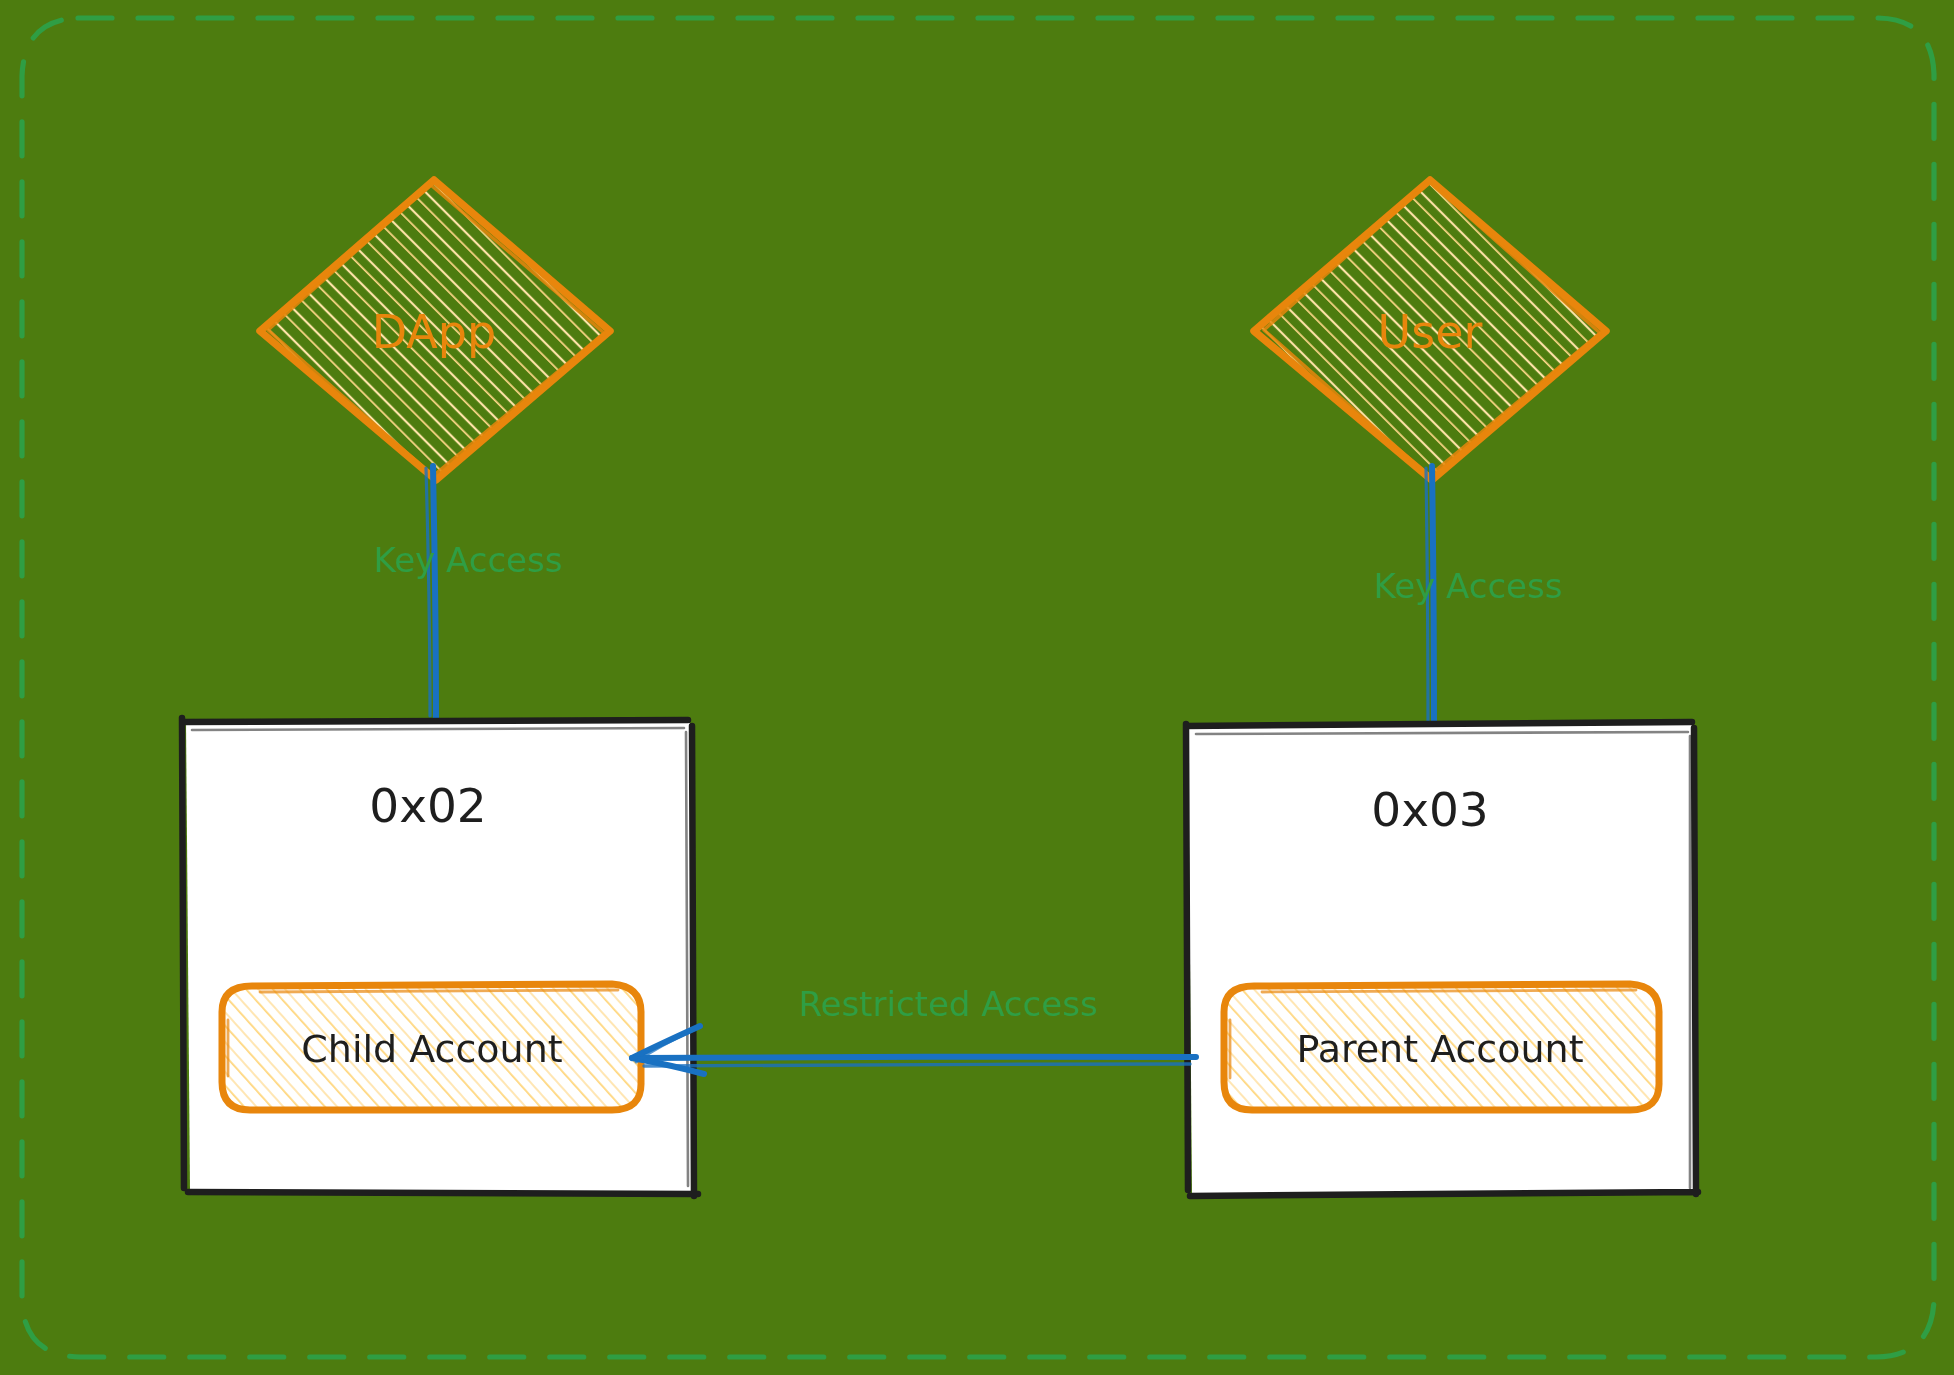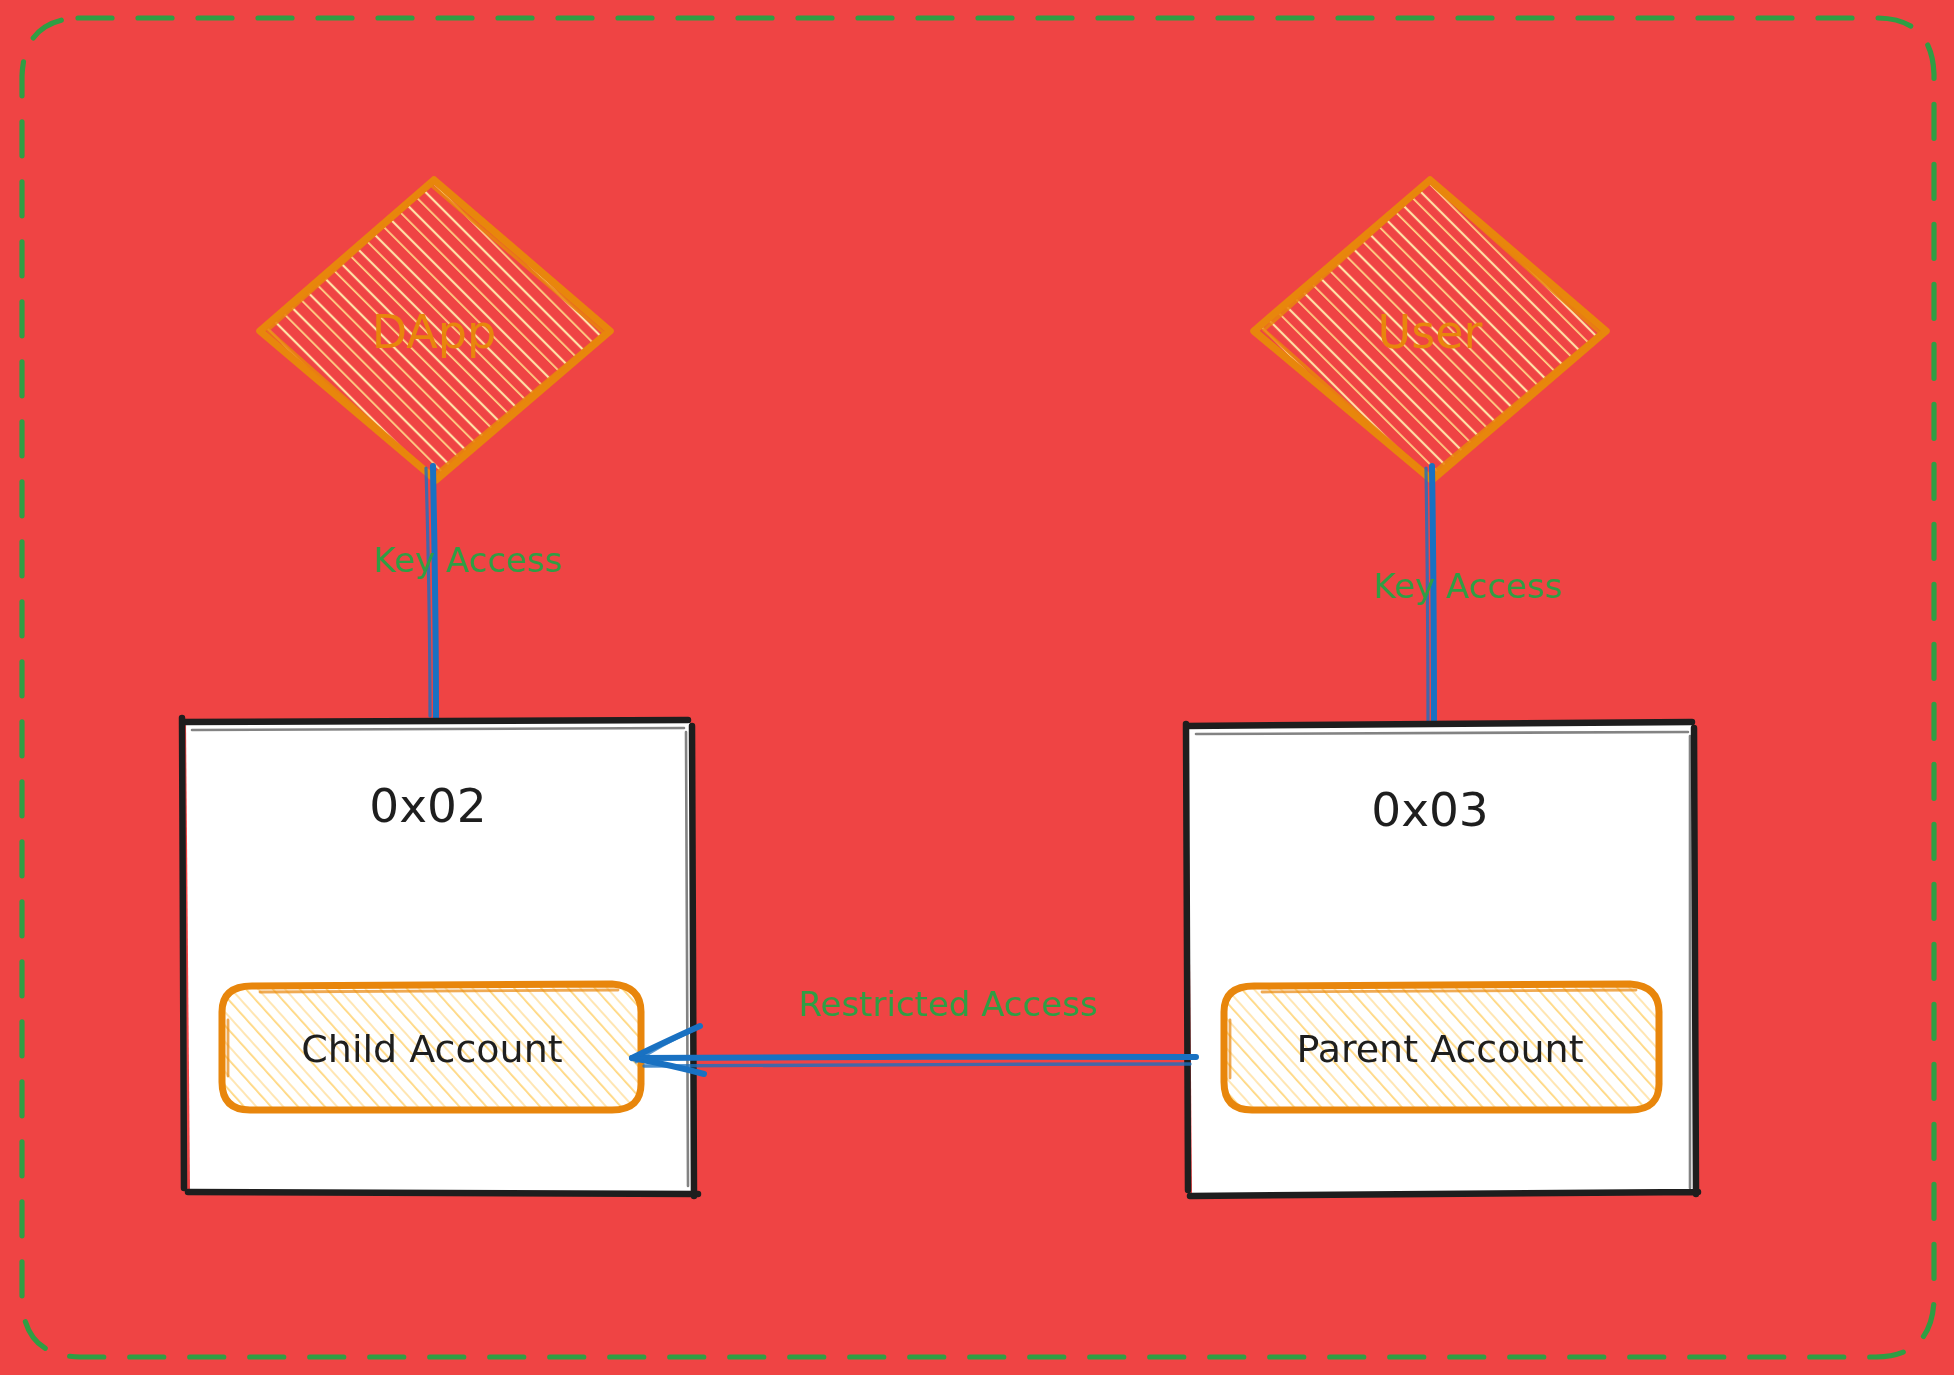--- a/index.html
+++ b/index.html
@@ -1,18 +1,18 @@
 <!DOCTYPE html>
 <html><head>
 <meta charset="utf-8">
 <style>
   html,body{margin:0;padding:0;background:#ffffff;}
   body{width:1954px;height:1375px;overflow:hidden;
        font-family:"DejaVu Sans", sans-serif;}
-  #stage{position:relative;width:1954px;height:1375px;background:#ef4444;}
+  #stage{position:relative;width:1954px;height:1375px;background:#4d7c0f;}
   svg.layer{position:absolute;left:0;top:0;width:1954px;height:1375px;}
   .hand-text{font-family:"DejaVu Sans", sans-serif;font-weight:400;}
   text{ -webkit-font-smoothing:antialiased; }
 </style>
 </head>
 <body>
 
 <div id="stage">
 
   <svg class="layer" viewBox="0 0 1954 1375">

